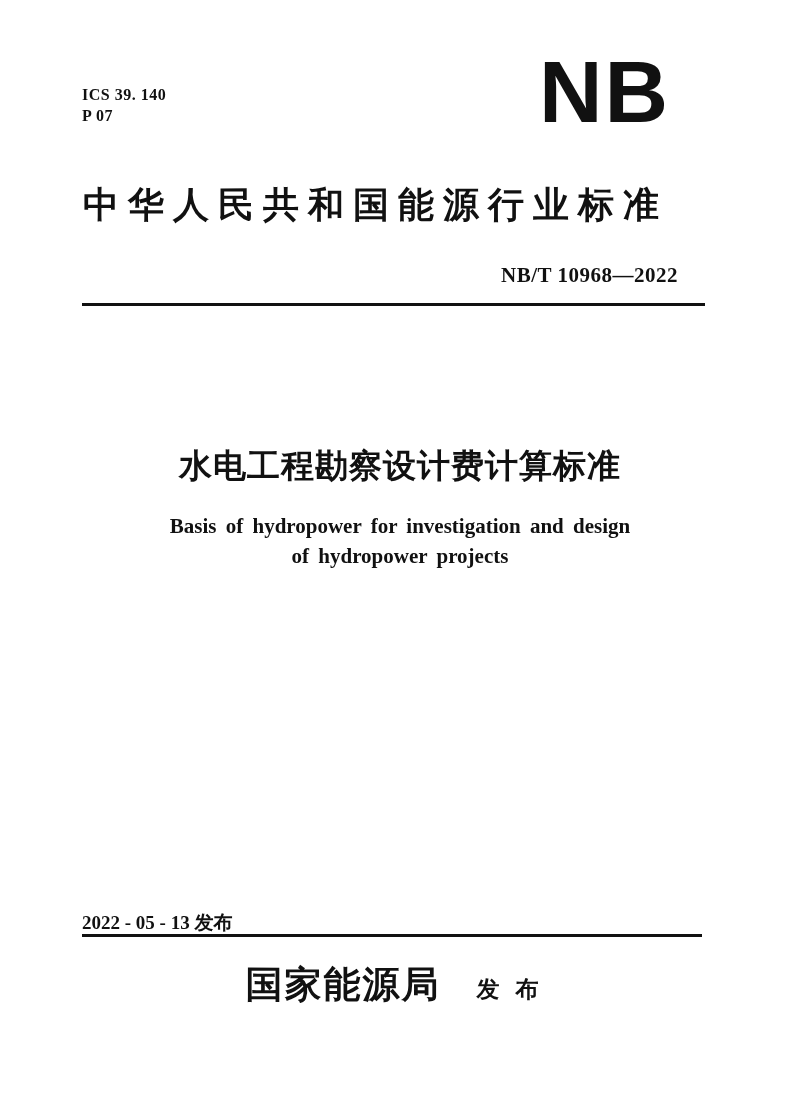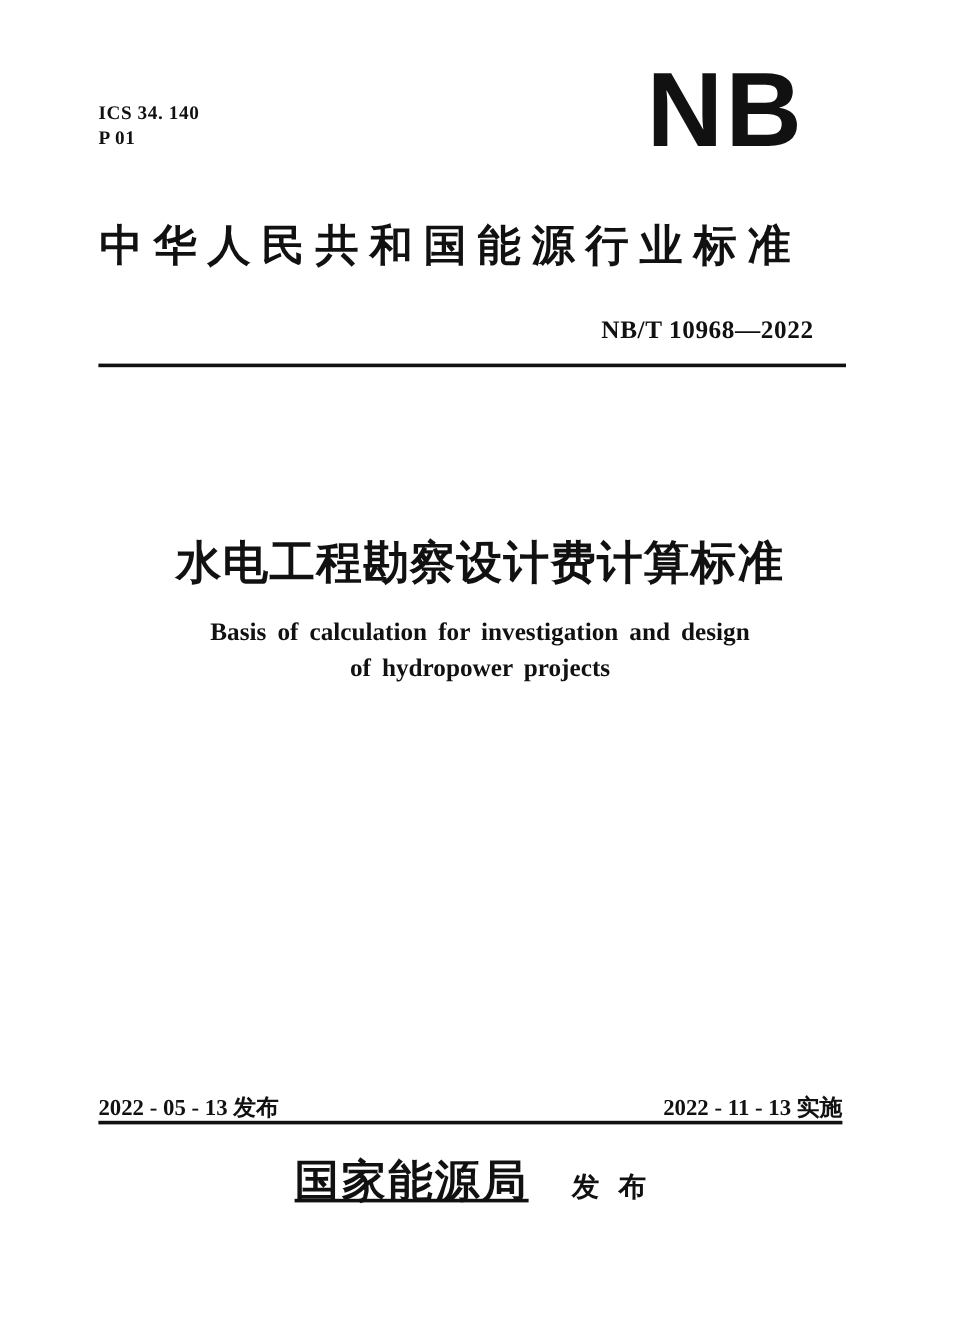--- a/index.html
+++ b/index.html
@@ -36,21 +36,21 @@
   }
   .rule{
     position:absolute;left:82px;height:3px;background:#111111;
   }
   .rule-top{top:303px;width:623px;}
   .rule-bottom{top:934px;width:620px;}
   .title-zh{
     position:absolute;left:0;top:444px;width:100%;
     text-align:center;
     font-family:"Liberation Sans","DejaVu Sans",sans-serif;
-    font-size:38px;font-weight:bold;letter-spacing:1px;
+    font-size:33px;font-weight:bold;letter-spacing:1px;
     white-space:nowrap;
   }
   .title-en{
     position:absolute;left:0;top:511px;width:100%;
     text-align:center;
     font-size:21px;font-weight:bold;line-height:30px;
     word-spacing:4px;
   }
   .date-row{
     position:absolute;left:82px;top:910px;width:620px;
@@ -58,57 +58,55 @@
     font-size:19px;font-weight:bold;
     white-space:nowrap;
   }
   .publisher-row{
     position:absolute;left:0;top:960px;width:100%;
     text-align:center;white-space:nowrap;
   }
   .publisher-name{
     font-size:37px;font-weight:bold;letter-spacing:2px;
     vertical-align:baseline;
-    text-decoration:underline;
   }
   .publisher-action{
     font-family:"Liberation Sans","DejaVu Sans",sans-serif;
     font-size:23px;font-weight:bold;letter-spacing:16px;
     margin-left:36px;
     vertical-align:baseline;
   }
 </style>
 </head>
 <body>
 
 <div class="page">
 
   <div class="ics-block">
-    <div>ICS 34. 140</div>
-    <div>P 01</div>
+    <div>ICS 39. 140</div>
+    <div>P 07</div>
   </div>
 
   <div class="nb-logo">NB</div>
 
   <div class="org-title">中华人民共和国能源行业标准</div>
 
   <div class="std-number">NB/T 10968—2022</div>
 
   <div class="rule rule-top"></div>
 
   <div class="title-zh">水电工程勘察设计费计算标准</div>
 
   <div class="title-en">
-    <div>Basis of calculation for investigation and design</div>
+    <div>Basis of hydropower for investigation and design</div>
     <div>of hydropower projects</div>
   </div>
 
   <div class="date-row">
     <span>2022 - 05 - 13 发布</span>
-    <span>2022 - 11 - 13 实施</span>
   </div>
 
   <div class="rule rule-bottom"></div>
 
   <div class="publisher-row">
     <span class="publisher-name">国家能源局</span><span class="publisher-action">发布</span>
   </div>
 
 </div>
 

